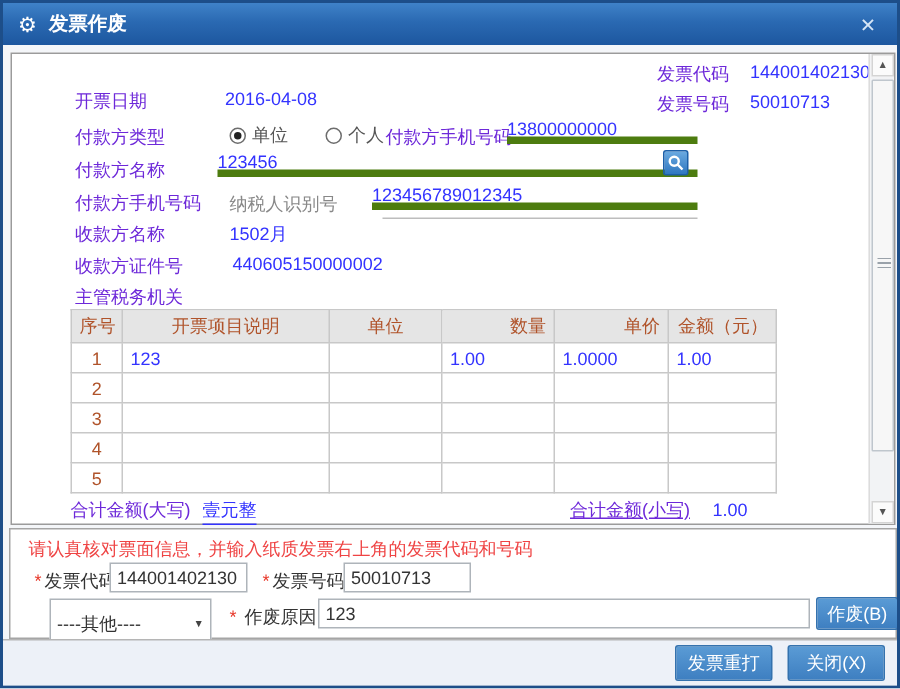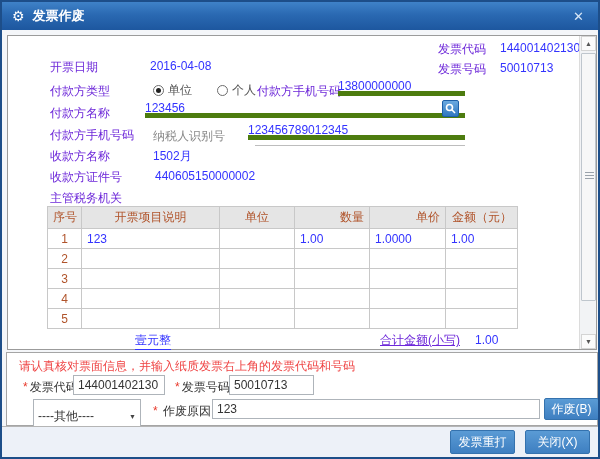--- a/index.html
+++ b/index.html
@@ -176,20 +176,21 @@
         <td class="no">5</td>
         <td></td>
         <td></td>
         <td></td>
         <td></td>
         <td></td>
       </tr>
     </tbody>
       </table>
 
+    <span class="abs lbl" style="left:39px; top:296px;">合计金额(大写)</span>
     <span class="abs val" style="left:127px; top:296px; border-bottom:1px solid #3333ff;">壹元整</span>
     <span class="abs lbl" style="left:372px; top:296px;text-decoration:underline;">合计金额(小写)</span>
     <span class="abs val" style="left:467px; top:297px;">1.00</span>
 
     <div class="vscroll">
       <div class="varrow" style="top:0;">▲</div>
       <div class="vthumb">
         <div class="vgrip"></div>
       </div>
       <div class="varrow" style="bottom:0;">▼</div>

